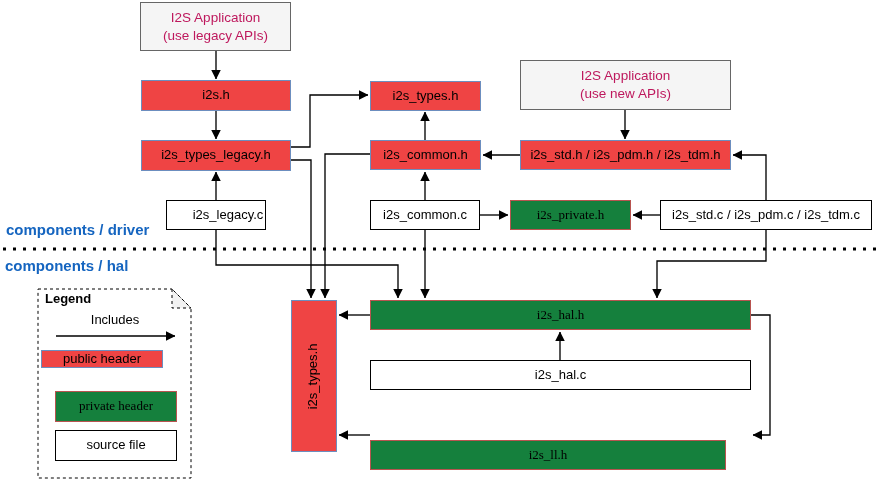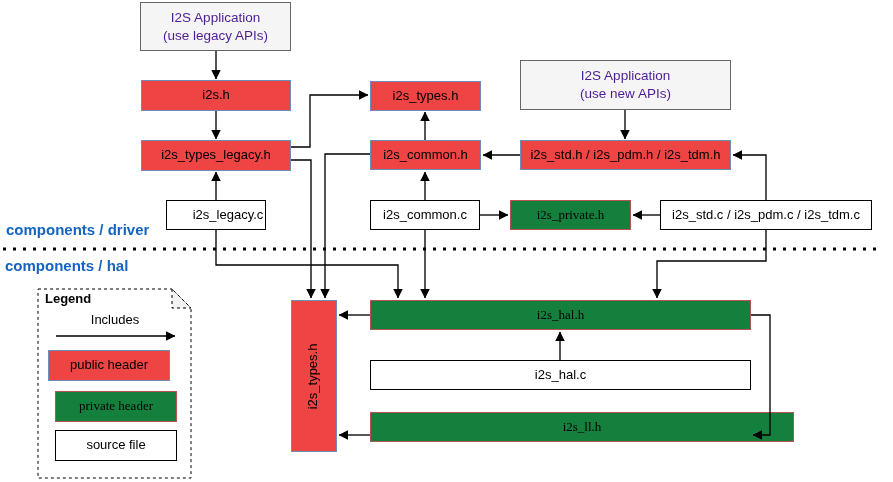--- a/index.html
+++ b/index.html
@@ -10,21 +10,21 @@
   svg.layer{position:absolute;left:0;top:0;width:893px;height:482px;pointer-events:none;}
   .under{z-index:1;}
   .over{z-index:3;}
   .box{
     position:absolute;z-index:2;display:flex;align-items:center;justify-content:center;
     box-sizing:border-box;font-size:13px;text-align:center;line-height:1.3;white-space:nowrap;
   }
   .public{background:#ef4444;border:1px solid #6c8ebf;}
   .private{background:#15803d;border:1px solid #b85450;font-family:Liberation Serif, serif;}
   .source{background:#ffffff;border:1px solid #000000;}
-  .app{background:#f5f5f5;border:1px solid #666666;color:#4c1d95;flex-direction:column;font-size:13.5px;}
+  .app{background:#f5f5f5;border:1px solid #666666;color:#be185d;flex-direction:column;font-size:13.5px;}
   .vbox span{transform:rotate(-90deg);white-space:nowrap;}
   .section-label{
     position:absolute;z-index:2;font-weight:bold;font-size:15px;color:#1565c0;white-space:nowrap;
   }
   .legend-title{position:absolute;z-index:2;font-weight:bold;font-size:13px;}
   .legend-includes{position:absolute;z-index:2;font-size:13px;text-align:center;}
   path.edge{fill:none;stroke:#000;stroke-width:1.33;}
   path.sep{fill:none;stroke:#000;stroke-width:3;stroke-dasharray:3 7;}
   path.note{fill:#ffffff;stroke:#000;stroke-width:1;stroke-dasharray:3 3;}
   path.fold{fill:#f2f2f2;stroke:#000;stroke-width:1;stroke-dasharray:3 3;}
@@ -93,28 +93,28 @@
   </div>
 
   <div class="box private" style="left:370px;top:300px;width:381px;height:30px;">
     <span>i2s_hal.h</span>
   </div>
 
   <div class="box source" style="left:370px;top:360px;width:381px;height:30px;">
     <span>i2s_hal.c</span>
   </div>
 
-  <div class="box private" style="left:370px;top:412px;width:424px;height:30px;">
+  <div class="box private" style="left:370px;top:440px;width:356px;height:30px;">
     <span>i2s_ll.h</span>
   </div>
 
   <div class="legend-title" style="left:45px;top:291px;">Legend</div>
   <div class="legend-includes" style="left:45px;top:312px;width:140px;">Includes</div>
 
-  <div class="box public" style="left:48px;top:350px;width:122px;height:31px;text-align:right;">
+  <div class="box public" style="left:41px;top:350px;width:122px;height:18px;text-align:right;">
     <span>public header</span>
   </div>
   <div class="box private" style="left:55px;top:391px;width:122px;height:31px;justify-content:center;">
     <span>private header</span>
   </div>
   <div class="box source" style="left:55px;top:430px;width:122px;height:31px;">
     <span>source file</span>
   </div>
 
   <svg class="layer over">

